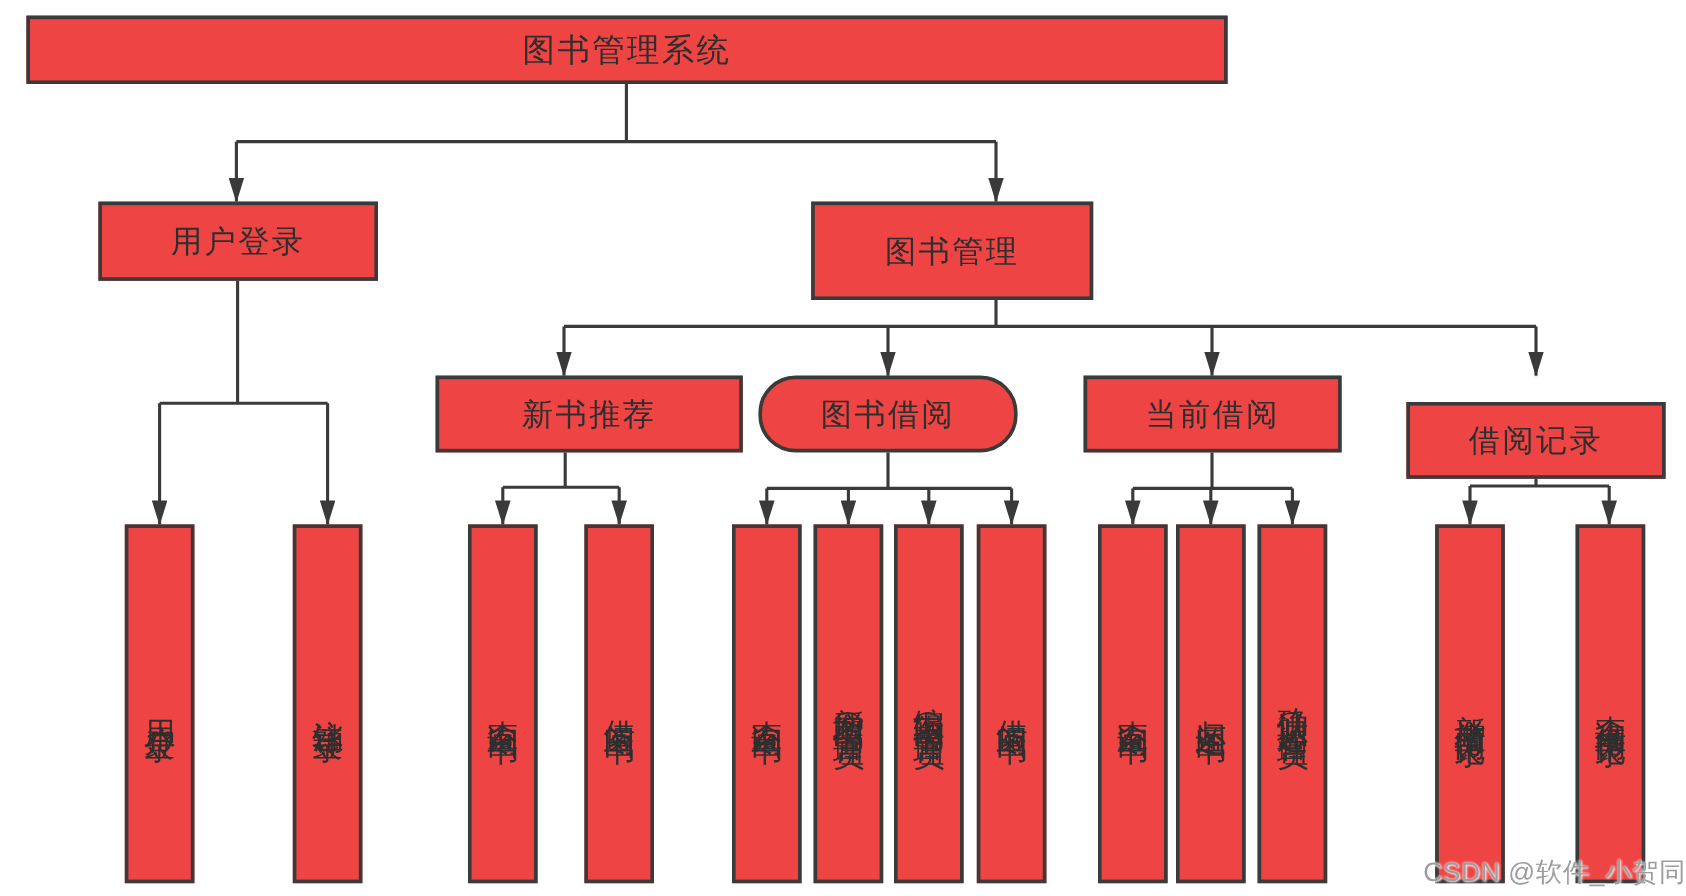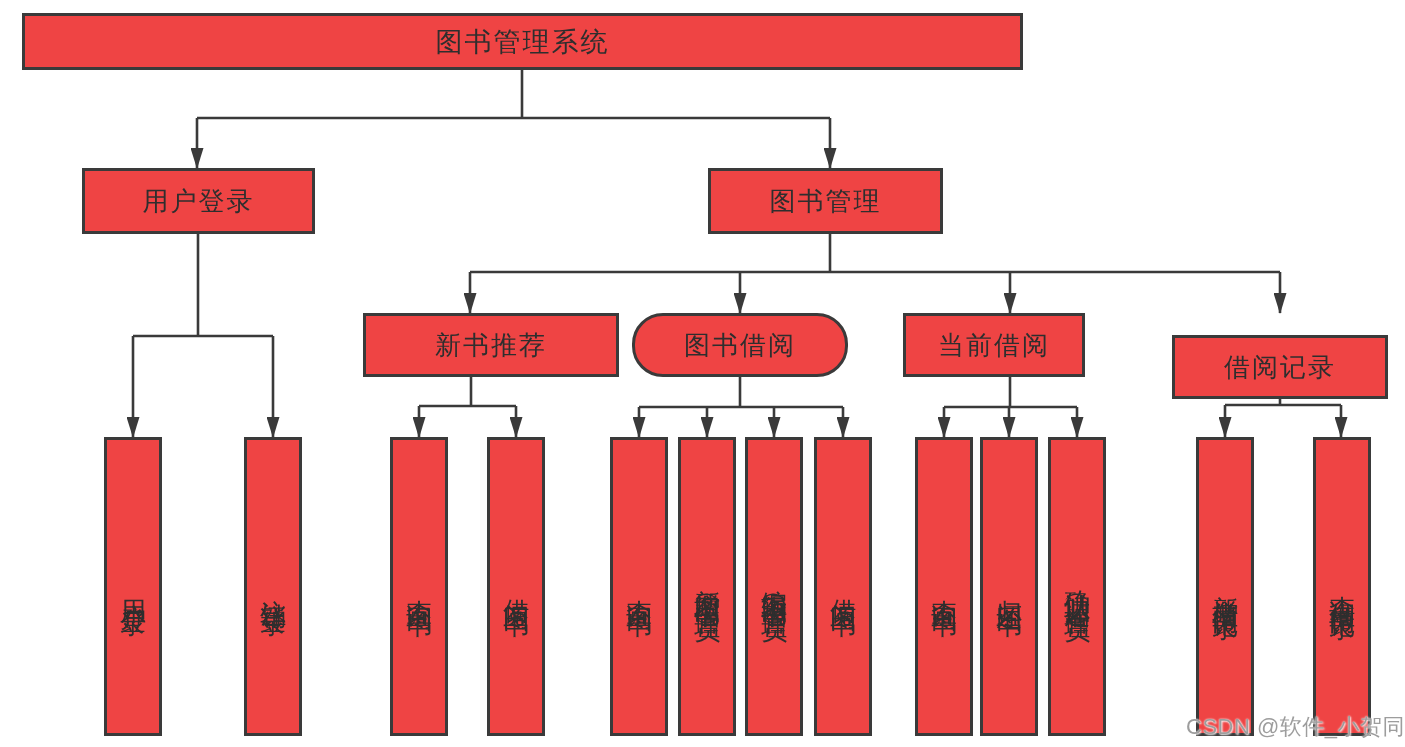--- a/index.html
+++ b/index.html
@@ -104,31 +104,31 @@
     </g>
   </svg>
 
   <div class="box root" style="left:22px; top:13px; width:1001px; height:57px;">
     <span>图书管理系统</span>
   </div>
 
   <div class="box hnode" style="left:82px; top:168px; width:233px; height:66px;">
     <span>用户登录</span>
   </div>
-  <div class="box hnode" style="left:708px; top:168px; width:235px; height:66px;">
+  <div class="box hnode" style="left:676px; top:168px; width:235px; height:82px;">
     <span>图书管理</span>
   </div>
 
   <div class="box hnode" style="left:363px; top:313px; width:256px; height:64px;">
     <span>新书推荐</span>
   </div>
   <div class="box hnode" style="left:632px; top:313px; width:216px; height:64px;border-radius:31px;">
     <span>图书借阅</span>
   </div>
-  <div class="box hnode" style="left:903px; top:313px; width:182px; height:64px;">
+  <div class="box hnode" style="left:903px; top:313px; width:215px; height:64px;">
     <span>当前借阅</span>
   </div>
   <div class="box hnode" style="left:1172px; top:313px; width:216px; height:64px;margin-top:22px;">
     <span>借阅记录</span>
   </div>
 
   <div class="box leaf" style="left:104px; top:437px; width:58px; height:299px;">
     <span>用户登录</span>
   </div>
   <div class="box leaf" style="left:244px; top:437px; width:58px; height:299px;">

